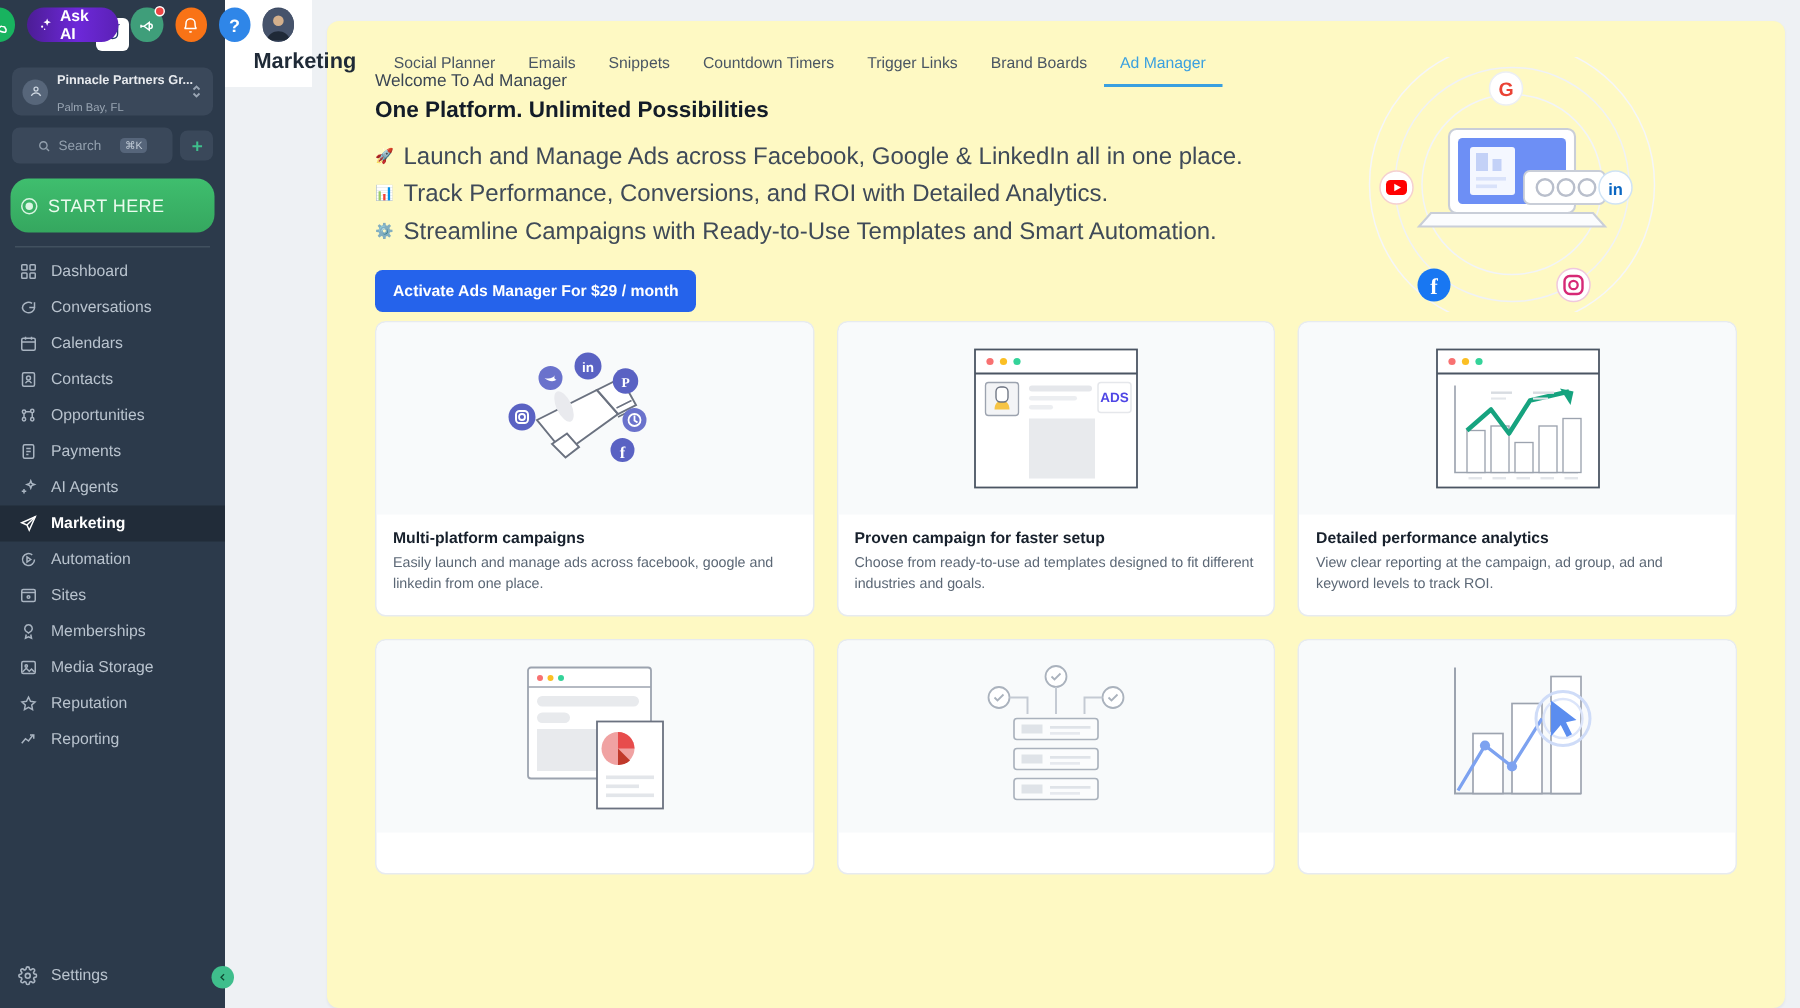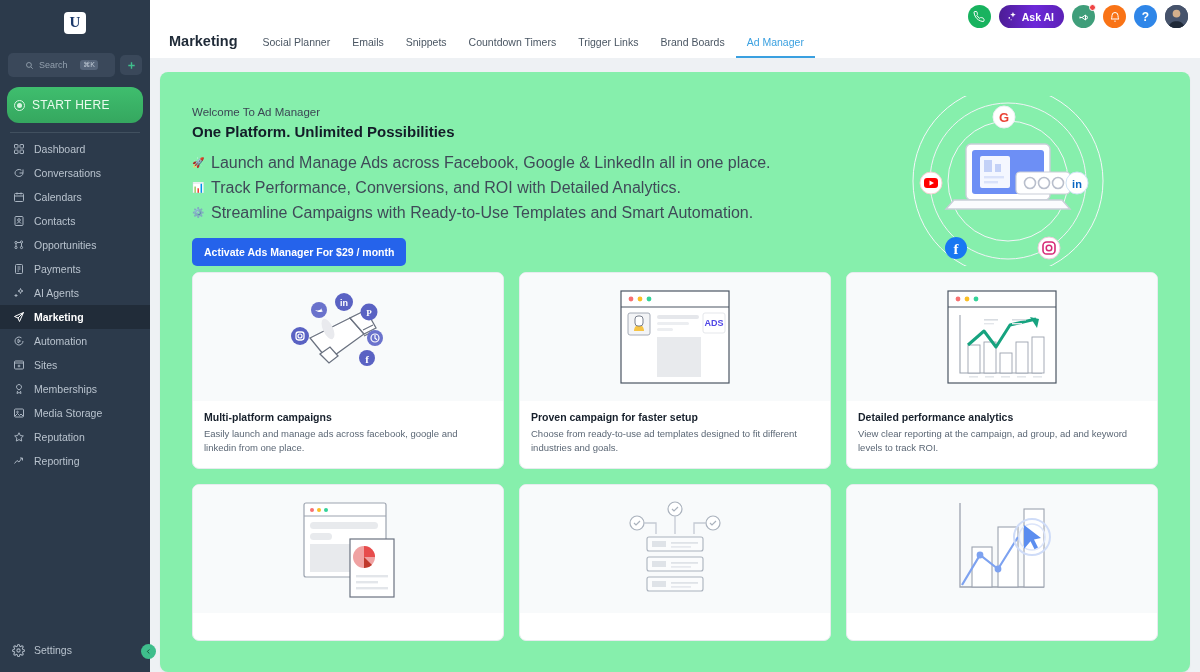--- a/index.html
+++ b/index.html
@@ -75,21 +75,21 @@
   .settings-item .ic { width: 13px; height: 13px; color: #a9b4c1; display:flex; align-items:center; justify-content:center;}
   .settings-item .lb { font-size: 10.5px; color: #b9c3ce; }
 
   .collapse-btn {
     position: absolute; left: 141px; top: 644px; width: 15px; height: 15px;
     border-radius: 50%; background: #3fbe8c; display: flex; align-items: center;
     justify-content: center; cursor: pointer; z-index: 5; color: #144a35; font-size: 9px;
   }
 
   
-  .main { flex: 1; height: 672px; background: #eef1f4; display: flex; flex-direction: column; min-width: 0; }
+  .main { flex: 1; height: 672px; background: #eef1f4; display: flex; flex-direction: row; min-width: 0; }
 
   .topbar { height: 58px; background: #ffffff; position: relative; flex: 0 0 58px; }
   .topicons { position: absolute; right: 12px; top: 5px; display: flex; align-items: center; gap: 8px; }
   .ti { width: 23px; height: 23px; border-radius: 50%; display: flex; align-items: center; justify-content: center; cursor: pointer; position: relative; }
   .ti.phone { background: #18b35f; }
   .ti.flag { background: #3f9e7a; }
   .ti.bell { background: #f97316; }
   .ti.help { background: #2f86e8; color:#fff; font-size: 12px; font-weight: bold; }
   .ti.avatar { background: #3d4a63; overflow: hidden; }
   .askai {
@@ -102,21 +102,21 @@
   .tabs { position: absolute; left: 10px; bottom: 0; display: flex; align-items: flex-end; gap: 0; }
   .tab-title { font-size: 14.5px; font-weight: bold; color: #1f2a37; padding: 0 14px 9px 9px; }
   .tab {
     font-size: 10.5px; color: #4a5663; padding: 0 11px 8px 11px; cursor: pointer;
     border-bottom: 2px solid transparent; white-space: nowrap;
   }
   .tab.active { color: #3aa0e0; border-bottom-color: #3aa0e0; }
 
   .content-scroll { flex: 1; padding: 14px 10px 0 10px; min-height: 0; }
   .panel {
-    background: #86efac; border-radius: 8px; height: 100%; overflow: hidden;
+    background: #fef9c3; border-radius: 8px; height: 100%; overflow: hidden;
     box-shadow: 0 1px 2px rgba(16,24,40,.05);
   }
 
   
   .hero { display: flex; padding: 24px 32px 6px 32px; align-items: flex-start; }
   .hero-left { flex: 1; padding-top: 10px; }
   .hero-eyebrow { font-size: 11.5px; color: #3b4654; margin-bottom: 5px; }
   .hero-title { font-size: 15px; font-weight: bold; color: #131c28; margin-bottom: 16px; }
   .bullet { display: flex; gap: 7px; align-items: flex-start; margin-bottom: 11px; }
   .bullet .em { font-size: 10px; line-height: 14px; width: 12px; }
@@ -143,20 +143,38 @@
 <body>
 
 <div class="app">
 
   <div class="sidebar">
 
     <div class="logo-wrap">
       <div class="logo">U</div>
     </div>
 
+    <div class="workspace">
+      <span class="ws-avatar">
+        <svg width="10" height="10" viewBox="0 0 24 24" fill="none" stroke="#cfd8e2" stroke-width="2">
+          <circle cx="12" cy="8" r="3.2"></circle>
+            <path d="M4.5 19c1.4-3.3 4.2-5 7.5-5s5.9 1.7 7.5 5"></path>
+        </svg>
+      </span>
+      <span class="ws-text">
+        <span class="ws-name">Pinnacle Partners Gr...</span>
+        <span class="ws-sub">Palm Bay, FL</span>
+      </span>
+      <span class="ws-chev">
+        <svg width="8" height="12" viewBox="0 0 12 18" fill="none" stroke="#9aa6b4" stroke-width="1.8">
+          <path d="M3 7l3-3 3 3"></path>
+            <path d="M3 11l3 3 3-3"></path>
+        </svg>
+      </span>
+    </div>
 
     <div class="search-row">
       <div class="search-box">
         <svg width="9" height="9" viewBox="0 0 24 24" fill="none" stroke="#93a0ae" stroke-width="2.4">
           <circle cx="10.5" cy="10.5" r="6.5"></circle>
             <path d="M16 16l4.5 4.5"></path>
         </svg>
         <span class="search-ph">Search</span>
         <span class="kbd">⌘K</span>
       </div>

